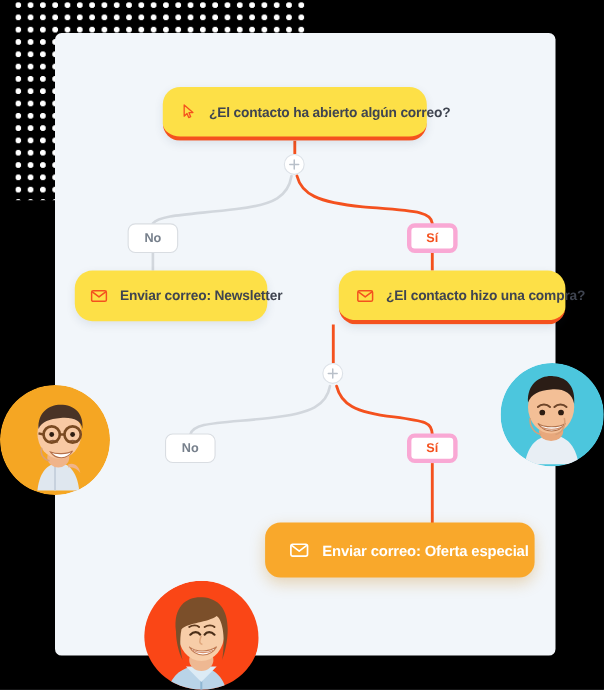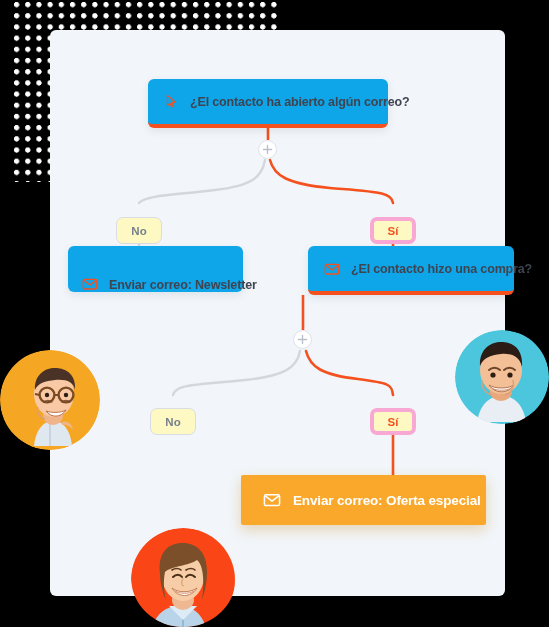--- a/index.html
+++ b/index.html
@@ -50,22 +50,22 @@
     pointer-events: none;
   }
 
   
   .node {
     position: absolute;
     z-index: 4;
     box-sizing: border-box;
     display: flex;
     align-items: center;
-    border-radius: 6px;
-    background: #0ea5e9;
+    border-radius: 16px;
+    background: #fde047;
     box-shadow: 0 3px 9px rgba(40, 60, 90, 0.10);
   }
   .node-icon {
     flex: 0 0 auto;
     display: flex;
     align-items: center;
     justify-content: center;
   }
   .node-label {
     font-size: 12.5px;
@@ -84,40 +84,39 @@
 
   
   .node-action { padding: 0 14px; }
   .node-action .node-icon { margin-right: 11px; }
 
   
   .node-filled {
     background: #f9a82b;
     box-shadow: 0 5px 14px rgba(200, 130, 20, 0.30);
     padding: 0 22px;
-    border-radius: 2px;
+    border-radius: 14px;
   }
   .node-filled .node-label { color: #ffffff; font-size: 13.5px; }
   .node-filled .node-icon { margin-right: 12px; }
 
   
   .badge {
     position: absolute;
     z-index: 4;
     box-sizing: border-box;
     display: flex;
     align-items: center;
     justify-content: center;
     width: 46px;
     height: 27px;
     border-radius: 7px;
-    background: #fef9c3;
+    background: #ffffff;
     font-size: 11.5px;
     font-weight: bold;
-    margin-top: 14px;
   }
   .badge-no {
     border: 1.6px solid #d9dde2;
     color: #77808c;
   }
   .badge-yes {
     border: 4px solid #f9a8d4;
     color: #f4511e;
   }
 
@@ -197,21 +196,21 @@
   </svg>
 </div>
 
 <div class="badge badge-no" style="left:116px; top:203px;">
   <span>No</span>
 </div>
 <div class="badge badge-yes" style="left:370px; top:203px;">
   <span>Sí</span>
 </div>
 
-<div class="node node-action" style="left:68px; top:246px; width:175px; height:46px;align-items:flex-end;">
+<div class="node node-action" style="left:68px; top:246px; width:175px; height:46px;">
   <span class="node-icon">
     <svg width="16" height="16" viewBox="0 0 20 20">
       <rect x="1.6" y="4.2" width="16.8" height="12.0" rx="1.8" fill="none" stroke="#f4511e" stroke-width="1.7"></rect>
       <path d="M2.4 5.4 L10 11.2 L17.6 5.4" fill="none" stroke="#f4511e" stroke-width="1.7" stroke-linejoin="round" stroke-linecap="round"></path>
     </svg>
   </span>
   <span class="node-label">Enviar correo: Newsletter</span>
 </div>
 
 <div class="node node-decision" style="left:283px; top:246px; width:206px; height:49px;margin-left:25px;">

